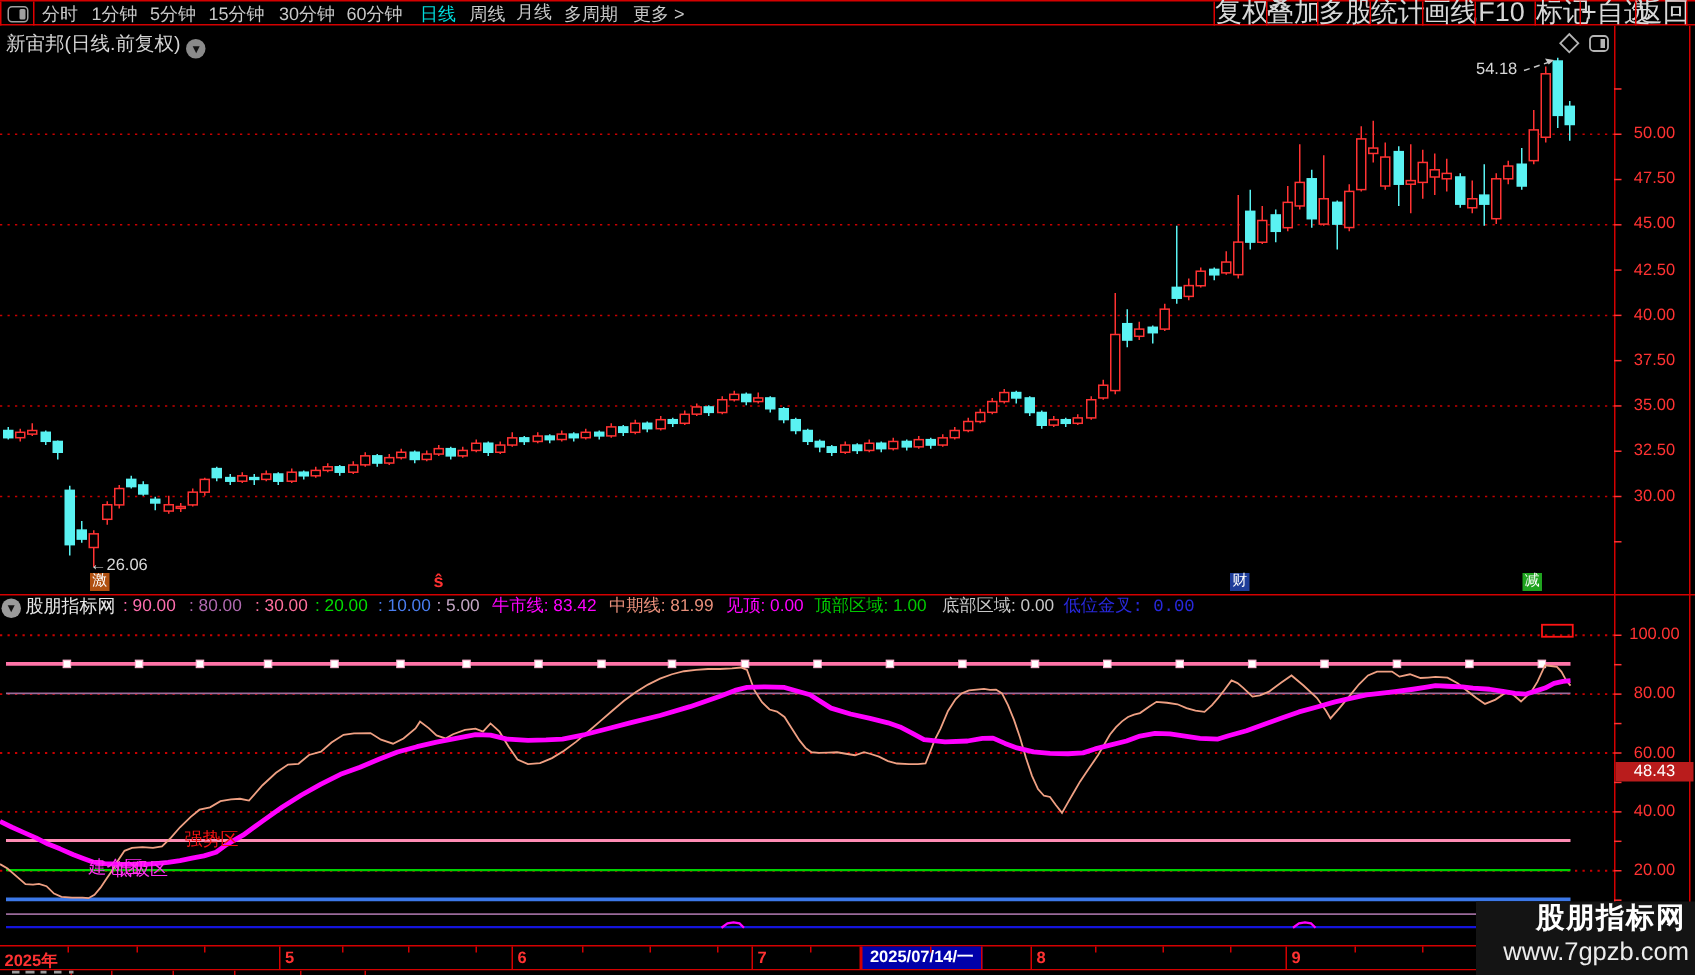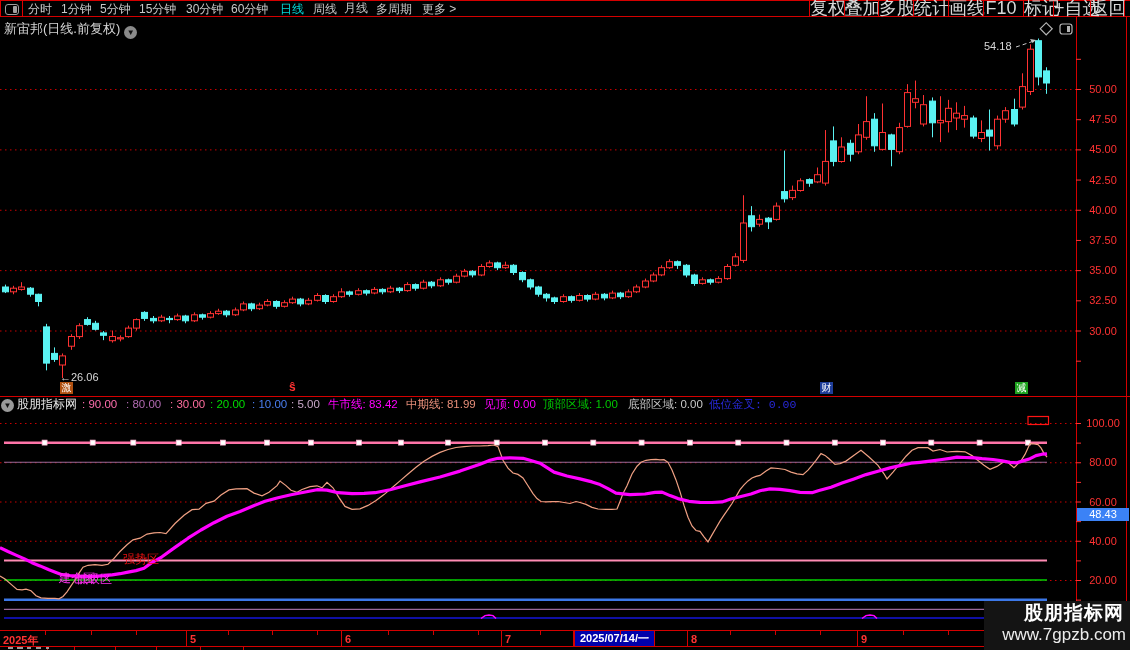--- a/index.html
+++ b/index.html
@@ -24,21 +24,21 @@
     line-height:12px;overflow:hidden;white-space:nowrap;}
   .ann{position:absolute;font-size:11px;color:#d8d8d8;white-space:nowrap;}
   .evbox{position:absolute;width:13px;height:12px;font-size:10px;line-height:12px;text-align:center;color:#fff;}
   .evtext{position:absolute;font-size:12px;font-weight:bold;line-height:12px;}
   .ind-item{position:absolute;top:0;font-size:11.5px;line-height:13px;white-space:nowrap;}
   #ind-header{position:absolute;left:0;top:398px;height:14px;width:1075px;white-space:nowrap;}
   #ind-collapse{position:absolute;left:1px;top:399px;width:13px;height:13px;border-radius:50%;
     background:#9a9a9a;text-align:center;line-height:13px;font-size:8px;color:#111;}
   #ind-name{position:absolute;left:17px;top:398px;font-size:12px;color:#e8e8e8;line-height:13px;}
   .zone-label{position:absolute;font-size:12px;line-height:12px;white-space:nowrap;}
-  #badge{position:absolute;left:1077px;top:508px;width:52px;height:13px;background:#3b82f6;
+  #badge{position:absolute;left:1077px;top:508px;width:52px;height:13px;background:#b91c1c;
     color:#fff;font-size:11px;line-height:13px;text-align:center;}
   #date-axis{position:absolute;left:0;top:630px;width:1130px;height:17px;
     border-top:1px solid #d40000;border-bottom:1px solid #d40000;box-sizing:border-box;font-weight:bold;}
   .date-cell{position:absolute;top:0;height:15px;border-right:1px solid #d40000;box-sizing:border-box;}
   .date-lab{position:absolute;top:2px;font-size:11px;color:#ff3232;white-space:nowrap;}
   #date-hl{position:absolute;top:0px;height:15px;background:#0000aa;color:#fff;font-size:11px;
     line-height:15px;text-align:center;border-left:1px solid #d40000;border-right:1px solid #d40000;box-sizing:border-box;}
   .dtick{position:absolute;top:0;width:1px;height:4px;background:#d40000;}
   #bottom-strip{position:absolute;left:0;top:647px;width:1130px;height:3px;background:#000;overflow:hidden;}
   .bs-sep{position:absolute;top:0;width:1px;height:3px;background:#d40000;}

